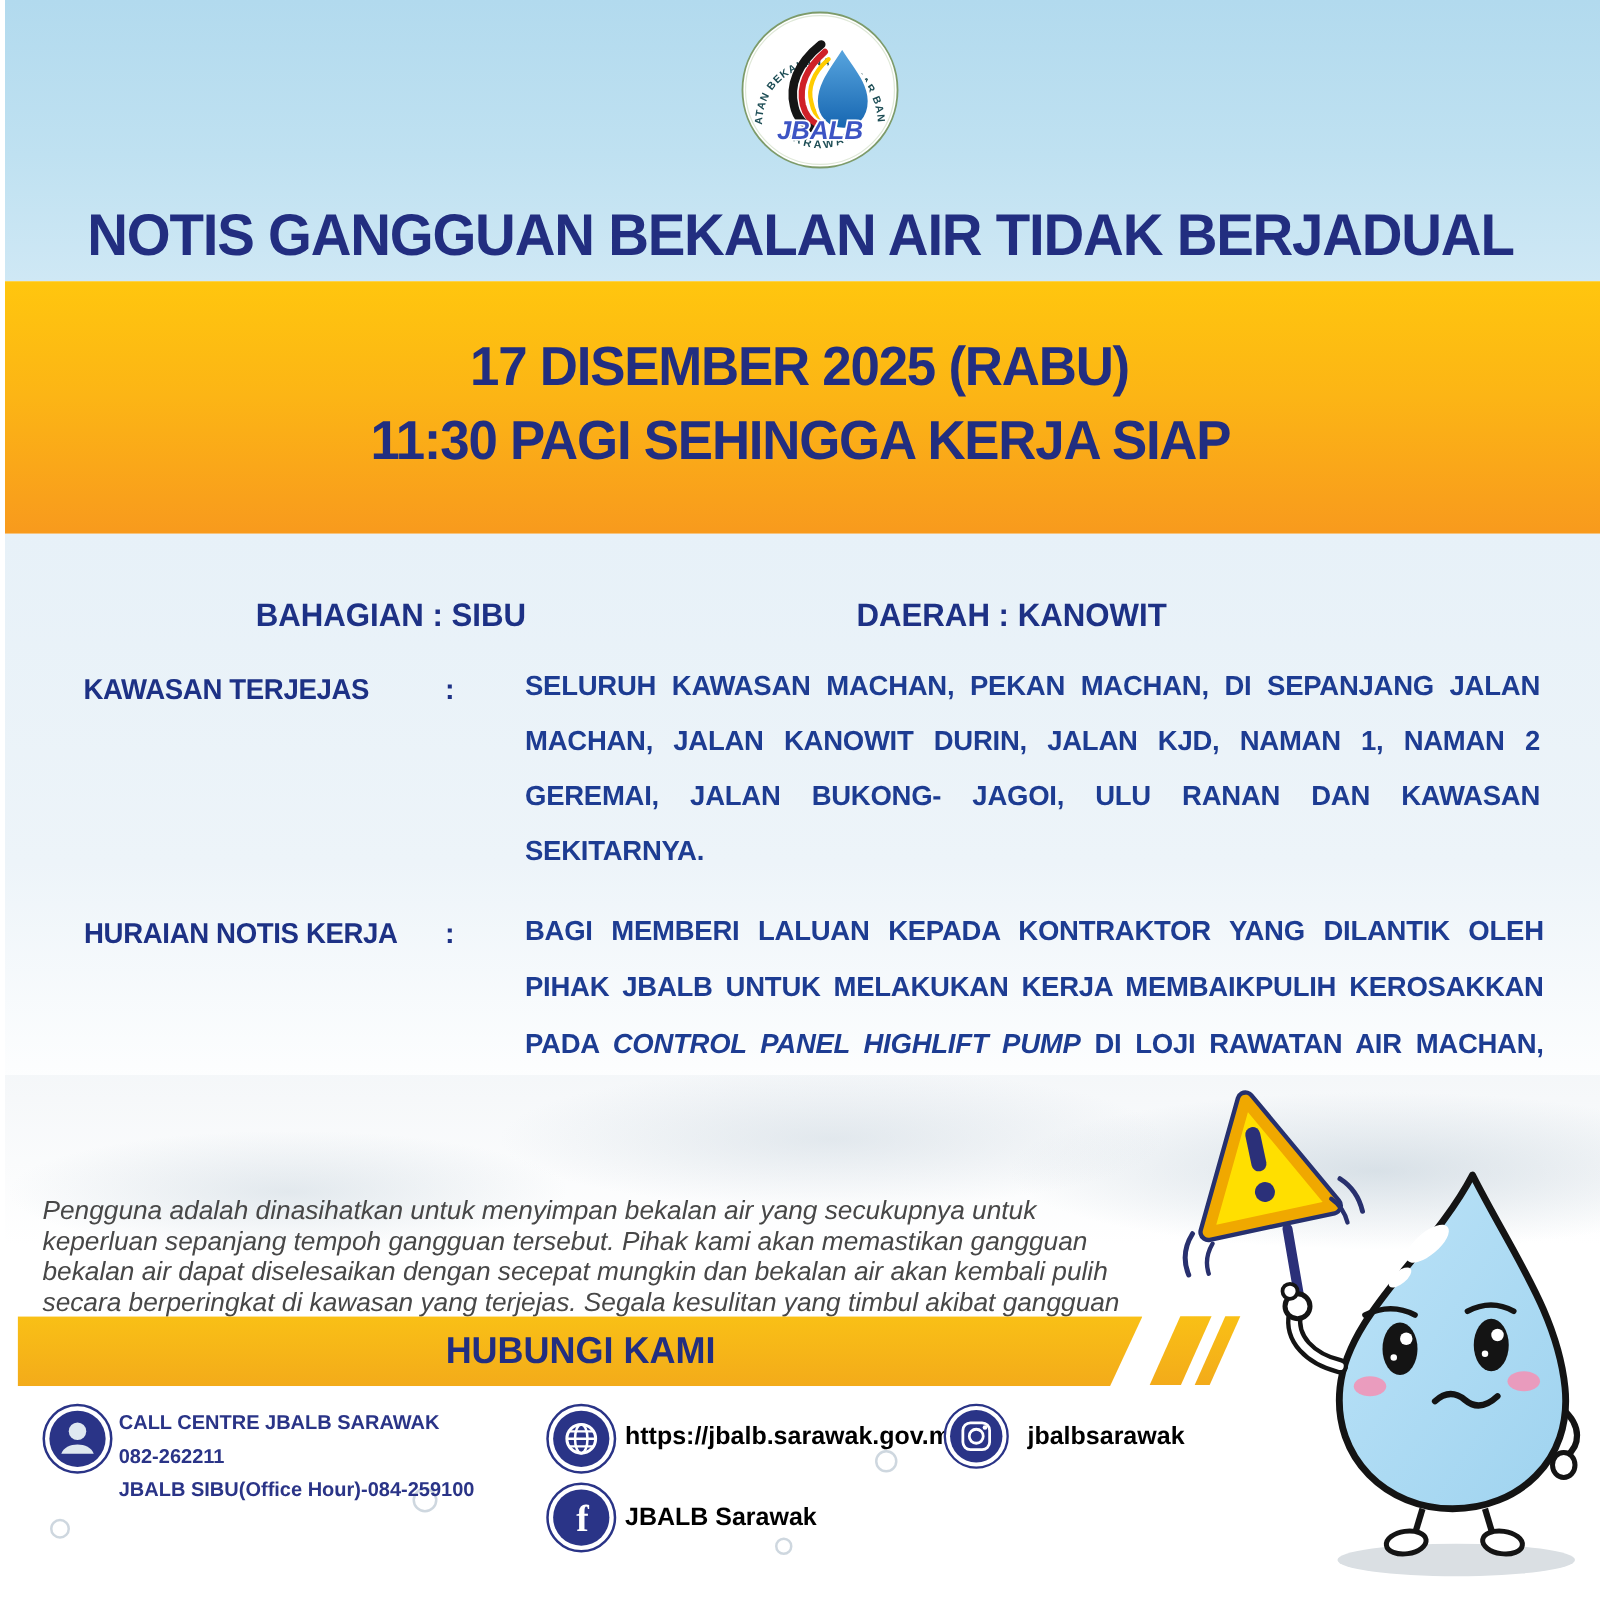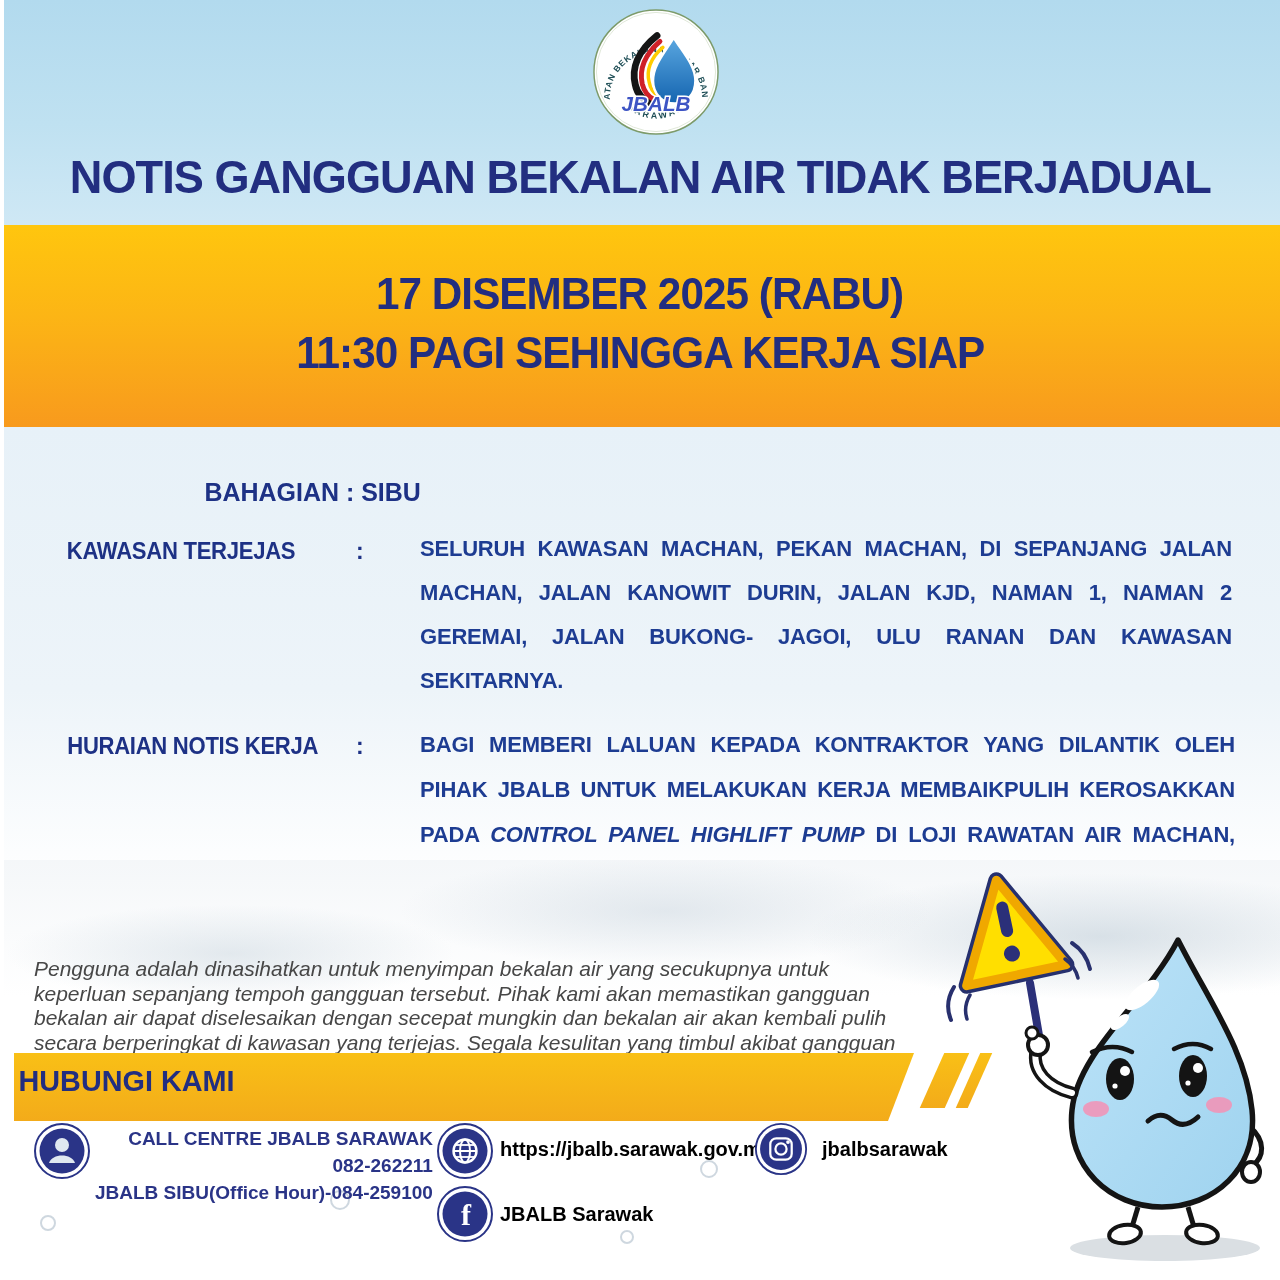--- a/index.html
+++ b/index.html
@@ -4,21 +4,21 @@
 <style>
   html,body{margin:0;padding:0;background:#fff;}
   #poster{
     position:relative;width:1280px;height:1280px;overflow:hidden;
     font-family:"Liberation Sans",sans-serif;background:#ffffff;
   }
   
   .top-section{position:absolute;left:0;top:0;width:1280px;height:225px;
     background:linear-gradient(180deg,#b2daee 0%,#bfe1f1 55%,#cfe8f5 100%);}
   .logo-wrap{position:absolute;left:592px;top:8px;width:128px;height:128px;}
-  .main-title{position:absolute;left:0;top:149px;width:1280px;text-align:center;
+  .main-title{position:absolute;left:0;top:160px;width:1280px;text-align:center;
     color:#222e80;font-weight:700;font-size:47px;letter-spacing:-1px;white-space:nowrap;}
   .cond{display:inline-block;transform:scaleX(.96);transform-origin:center;}
   
   .date-band{position:absolute;left:0;top:225px;width:1280px;height:202px;
     background:linear-gradient(180deg,#ffc60e 0%,#fcb515 45%,#f89a1d 100%);
     text-align:center;color:#222e80;font-weight:700;}
   .date-band .line1{margin-top:44px;font-size:44px;letter-spacing:-1px;}
   .date-band .line2{margin-top:9px;font-size:44px;letter-spacing:-1px;}
   
   .info-section{position:absolute;left:0;top:427px;width:1280px;height:478px;
@@ -41,31 +41,31 @@
   .splash-section{position:absolute;left:0;top:860px;width:1280px;height:420px;background:#ffffff;}
   .water-band{position:absolute;left:0;top:0px;width:1280px;height:170px;
     background:
       radial-gradient(ellipse 320px 70px at 18% 55%,rgba(188,203,214,.40),transparent 70%),
       radial-gradient(ellipse 380px 80px at 52% 30%,rgba(198,210,220,.45),transparent 70%),
       radial-gradient(ellipse 420px 90px at 86% 45%,rgba(182,198,210,.50),transparent 70%),
       linear-gradient(180deg,rgba(225,232,238,.35),rgba(255,255,255,0) 80%);}
   .bubble{position:absolute;border:2px solid rgba(165,182,196,.55);border-radius:50%;}
   .advisory{position:absolute;left:34px;top:76px;width:884px;color:#474747;
     font-style:italic;font-size:21px;line-height:24.5px;font-weight:500;}
-  .hubungi-band{position:absolute;left:14px;top:193px;width:900px;height:68px;
+  .hubungi-band{position:absolute;left:14px;top:193px;width:900px;height:56px;
     background:linear-gradient(180deg,#f9c016 0%,#f3ab1a 100%);
     clip-path:polygon(0 0,100% 0,calc(100% - 26px) 100%,0 100%);
-    line-height:55px;color:#222e80;font-weight:700;font-size:30px;}
+    text-align:center;line-height:55px;color:#222e80;font-weight:700;font-size:30px;}
   .stripe{position:absolute;top:193px;height:55px;background:linear-gradient(180deg,#f9c016,#f3ab1a);
     transform:skewX(-24deg);}
   #stripe1{left:932px;width:25px;}
   #stripe2{left:968px;width:12px;}
   .contact-icon{position:absolute;width:58px;height:58px;}
   .contact-text{position:absolute;color:#2a3487;font-weight:700;white-space:nowrap;}
-  #call-lines{left:95px;top:265px;font-size:19px;line-height:27px;text-align:right;}
+  #call-lines{left:95px;top:265px;font-size:16px;line-height:27px;}
   #website-text{left:500px;top:278px;font-size:20px;}
   #facebook-text{left:500px;top:343px;font-size:20px;}
   #instagram-text{left:822px;top:278px;font-size:20px;text-align:right;}
   .mascot-wrap{position:absolute;left:920px;top:-5px;width:360px;height:430px;}
   .left-edge{position:absolute;left:0;top:0;width:4px;height:100%;background:#fff;z-index:9;}
   a.plain{color:inherit;text-decoration:none;cursor:pointer;}
 </style>
 </head>
 <body>
 
@@ -103,20 +103,21 @@
     </div>
   </div>
 
   <div class="date-band">
     <div class="line1"><span class="cond">17 DISEMBER 2025 (RABU)</span></div>
     <div class="line2"><span class="cond">11:30 PAGI SEHINGGA KERJA SIAP</span></div>
   </div>
 
   <div class="info-section">
     <div id="bahagian" class="region-label"><span class="cond">BAHAGIAN : SIBU</span></div>
+    <div id="daerah" class="region-label"><span class="cond">DAERAH : KANOWIT</span></div>
 
     <div id="kawasan-label" class="sec-label"><span class="cond">KAWASAN TERJEJAS</span></div>
     <div id="kawasan-colon" class="sec-colon">:</div>
     <div id="kawasan-text" class="sec-text">SELURUH KAWASAN MACHAN, PEKAN MACHAN, DI SEPANJANG JALAN MACHAN, JALAN KANOWIT DURIN, JALAN KJD, NAMAN 1, NAMAN 2 GEREMAI, JALAN BUKONG- JAGOI, ULU RANAN DAN KAWASAN SEKITARNYA.</div>
 
     <div id="huraian-label" class="sec-label"><span class="cond">HURAIAN NOTIS KERJA</span></div>
     <div id="huraian-colon" class="sec-colon">:</div>
     <div id="huraian-text" class="sec-text"><span>BAGI MEMBERI LALUAN KEPADA KONTRAKTOR YANG DILANTIK OLEH PIHAK JBALB UNTUK MELAKUKAN KERJA MEMBAIKPULIH KEROSAKKAN PADA </span><span class="it">CONTROL PANEL HIGHLIFT PUMP</span><span> DI LOJI RAWATAN AIR MACHAN, KANOWIT.</span></div>
   </div>
 

